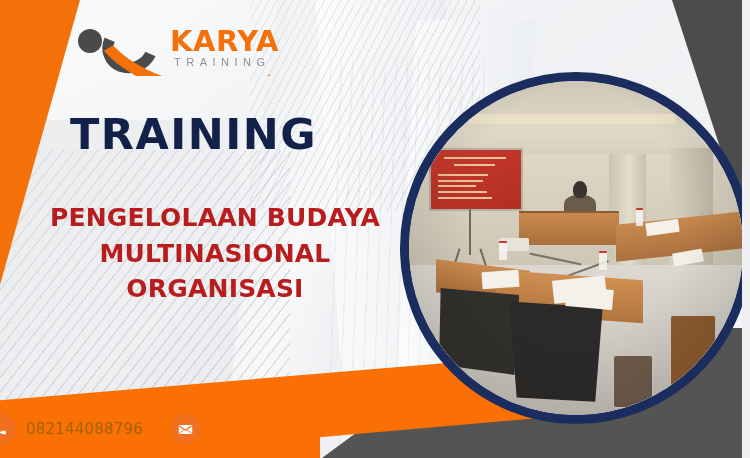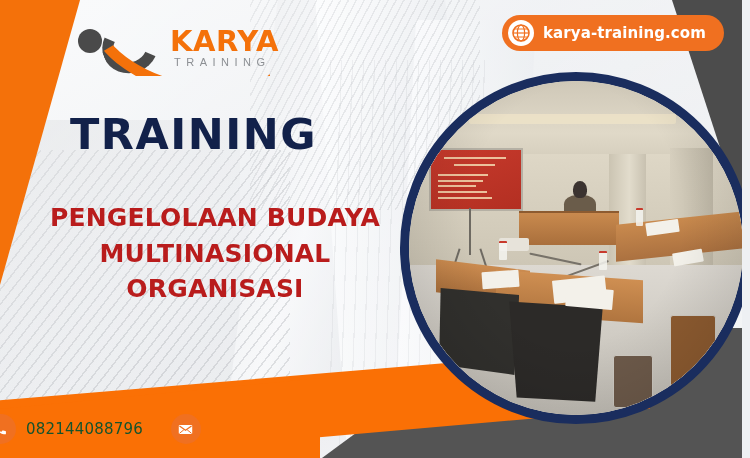--- a/index.html
+++ b/index.html
@@ -344,21 +344,21 @@
     padding-left:0;
   }
   .f-icon{
     width:30px; height:30px; border-radius:50%;
     background:#f07020;
     display:flex; align-items:center; justify-content:center;
     flex:none;
   }
   .f-icon.phone{ margin-left:-14px; }
   .f-text{
-    font-size:15px; color:#14532d;
+    font-size:15px; color:#a16207;
     font-family:"DejaVu Sans", sans-serif;
     letter-spacing:.2px;
   }
   .f-gap{ width:8px; }
 </style>
 </head>
 <body>
 
 <div id="poster">
 
@@ -456,32 +456,20 @@
   </div>
 
   <div class="logo">
     <div class="logo-dot"></div>
     <div class="logo-crescent"></div>
     <div class="logo-swoosh"></div>
     <div class="logo-karya">KARYA</div>
     <div class="logo-training">TRAINING</div>
   </div>
 
-  <div class="web-pill">
-    <span class="globe">
-      <svg width="20" height="20" viewBox="0 0 20 20">
-        <circle cx="10" cy="10" r="8" fill="none" stroke="#f07020" stroke-width="1.6"></circle>
-        <ellipse cx="10" cy="10" rx="3.6" ry="8" fill="none" stroke="#f07020" stroke-width="1.2"></ellipse>
-        <line x1="2" y1="10" x2="18" y2="10" stroke="#f07020" stroke-width="1.2"></line>
-        <line x1="3.2" y1="6" x2="16.8" y2="6" stroke="#f07020" stroke-width="1"></line>
-        <line x1="3.2" y1="14" x2="16.8" y2="14" stroke="#f07020" stroke-width="1"></line>
-      </svg>
-    </span>
-    <span class="web-pill-text">karya-training.com</span>
-  </div>
 
   <div class="headline">
     <div class="h-training">TRAINING</div>
   </div>
   <div class="subhead">
     <div>PENGELOLAAN BUDAYA</div>
     <div>MULTINASIONAL</div>
     <div>ORGANISASI</div>
   </div>
 

